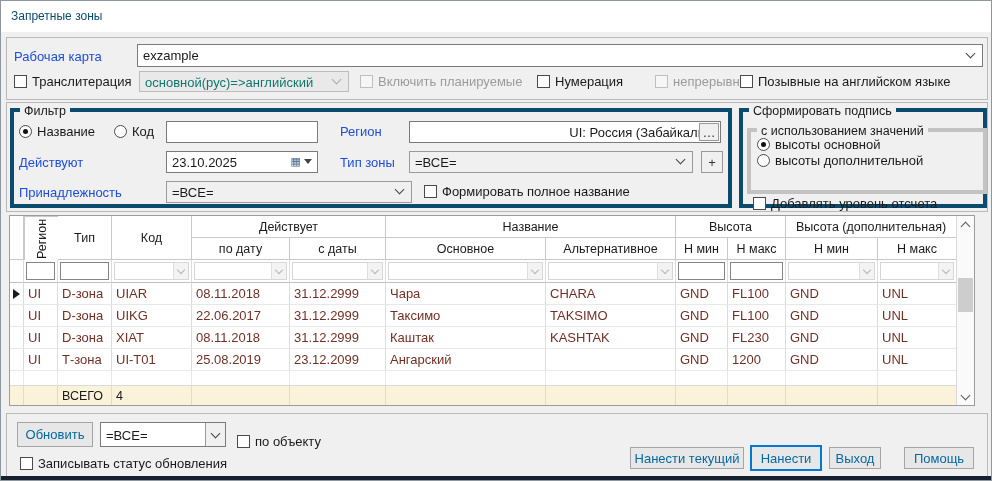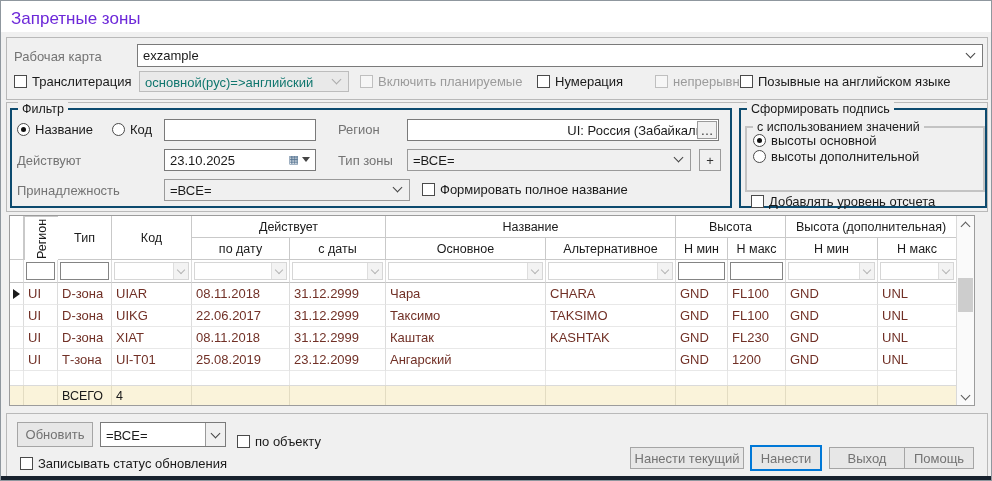--- a/index.html
+++ b/index.html
@@ -5,41 +5,41 @@
   * { box-sizing: border-box; margin: 0; padding: 0; }
   html,body { width: 992px; height: 481px; overflow: hidden; }
   body {
     position: relative;
     font-family: "Liberation Sans", "DejaVu Sans", sans-serif;
     font-size: 13px; color: #1a1a1a;
     background: #f0f0f0;
     border: 1px solid #8f979e;
   }
   .titlebar { position:absolute; left:0; top:0; width:990px; height:31px; background:#ffffff; }
-  .title { position:absolute; left:10px; top:8px; font-size:17px; color:#6d28d9; }
+  .title { position:absolute; left:10px; top:8px; font-size:12px; color:#0c4a6e; }
   .panel { position:absolute; border:1px solid #b9b9b9; background:#f0f0f0; }
-  .lbl { position:absolute; white-space:nowrap; color:#737373; }
+  .lbl { position:absolute; white-space:nowrap; color:#1d4ed8; }
   .combo { position:absolute; background:#fff; border:1px solid #7a7a7a; padding:3px 20px 0 5px; white-space:nowrap; overflow:hidden; }
   .combo .chev { position:absolute; right:8px; top:50%; margin-top:-6px; width:7px; height:7px;
     border-right:1.5px solid #444; border-bottom:1.5px solid #444; transform:rotate(45deg); }
   .combo.gray { background:#f0f0f0; border-color:#9a9a9a; }
   .combo.disabled { background:#e9e9e9; border-color:#bcbcbc; color:#0f766e; }
   .combo.disabled .chev { border-color:#ababab; }
   .input { position:absolute; background:#fff; border:1px solid #7a7a7a; padding:3px 4px 0 5px; white-space:nowrap; overflow:hidden; }
   .cb { position:absolute; display:flex; align-items:center; gap:5px; white-space:nowrap; }
   .cb .box { width:13px; height:13px; background:#fff; border:1px solid #4a4a4a; flex:none; }
   .cb.disabled { color:#9b9b9b; }
   .cb.disabled .box { border-color:#bfbfbf; background:#f6f6f6; }
   .rb { position:absolute; display:flex; align-items:center; gap:5px; white-space:nowrap; }
   .rb .dot { width:13px; height:13px; background:#fff; border:1px solid #4a4a4a; border-radius:50%; position:relative; flex:none; }
   .rb.checked .dot::after { content:""; position:absolute; left:3px; top:3px; width:5px; height:5px; border-radius:50%; background:#111; }
-  .grp { position:absolute; border:2px solid #0c4a6e;padding-left:12px; }
+  .grp { position:absolute; border:4px solid #0c4a6e;padding-left:12px; }
   .grp > .legend { position:absolute; top:-8px; left:6px; background:#f0f0f0; padding:0 4px; font-size:12.5px; white-space:nowrap; }
   .minibtn { position:absolute; background:#f0f0f0; border:1px solid #9a9a9a; display:flex; align-items:center; justify-content:center; font-size:13px; color:#333; }
-  .btn { position:absolute; background:#e7e7e7; border:1px solid #a5a5a5; display:flex; align-items:center; justify-content:center; font-size:13px; color:#737373; }
+  .btn { position:absolute; background:#e7e7e7; border:1px solid #a5a5a5; display:flex; align-items:center; justify-content:center; font-size:13px; color:#0369a1; }
   .btn.primary { border:2px solid #0078d7; }
   .cal { font-size:11px; color:#4a6a8a; line-height:1; }
   .tri { width:0; height:0; border-left:4px solid transparent; border-right:4px solid transparent; border-top:5px solid #444; }
   
   .table { position:absolute; left:8px; top:214px; width:966px; height:191px; background:#fff; border:1px solid #9c9c9c; display:flex; }
   .grid { display:grid; width:946px; height:189px;
     grid-template-columns:14px 34px 54px 80px 98px 96px 160px 130px 52px 58px 92px 78px;
     grid-template-rows:22px 22px 23px 22px 22px 22px 22px 14px 20px; }
   .hc { display:flex; align-items:center; justify-content:center; font-size:12.5px; background:#fff;
     border-right:1px solid #c9c9c9; border-bottom:1px solid #c9c9c9; overflow:hidden; white-space:nowrap; }
@@ -351,17 +351,17 @@
   <div class="cb" style="left:230px;top:20px;text-align:right;">
     <span class="box"></span>
     <span>по объекту</span>
   </div>
   <div class="cb" style="left:13px;top:42px;">
     <span class="box"></span>
     <span>Записывать статус обновления</span>
   </div>
   <div class="btn" style="left:623px;top:33px;width:114px;height:22px;">Нанести текущий</div>
   <div class="btn primary" style="left:743px;top:31px;width:72px;height:26px;">Нанести</div>
-  <div class="btn" style="left:822px;top:33px;width:76px;height:22px;">Выход</div>
+  <div class="btn" style="left:822px;top:33px;width:52px;height:22px;">Выход</div>
   <div class="btn" style="left:897px;top:33px;width:70px;height:22px;">Помощь</div>
 </div>
 
 <div class="bottomedge"></div>
 
 </body></html>

